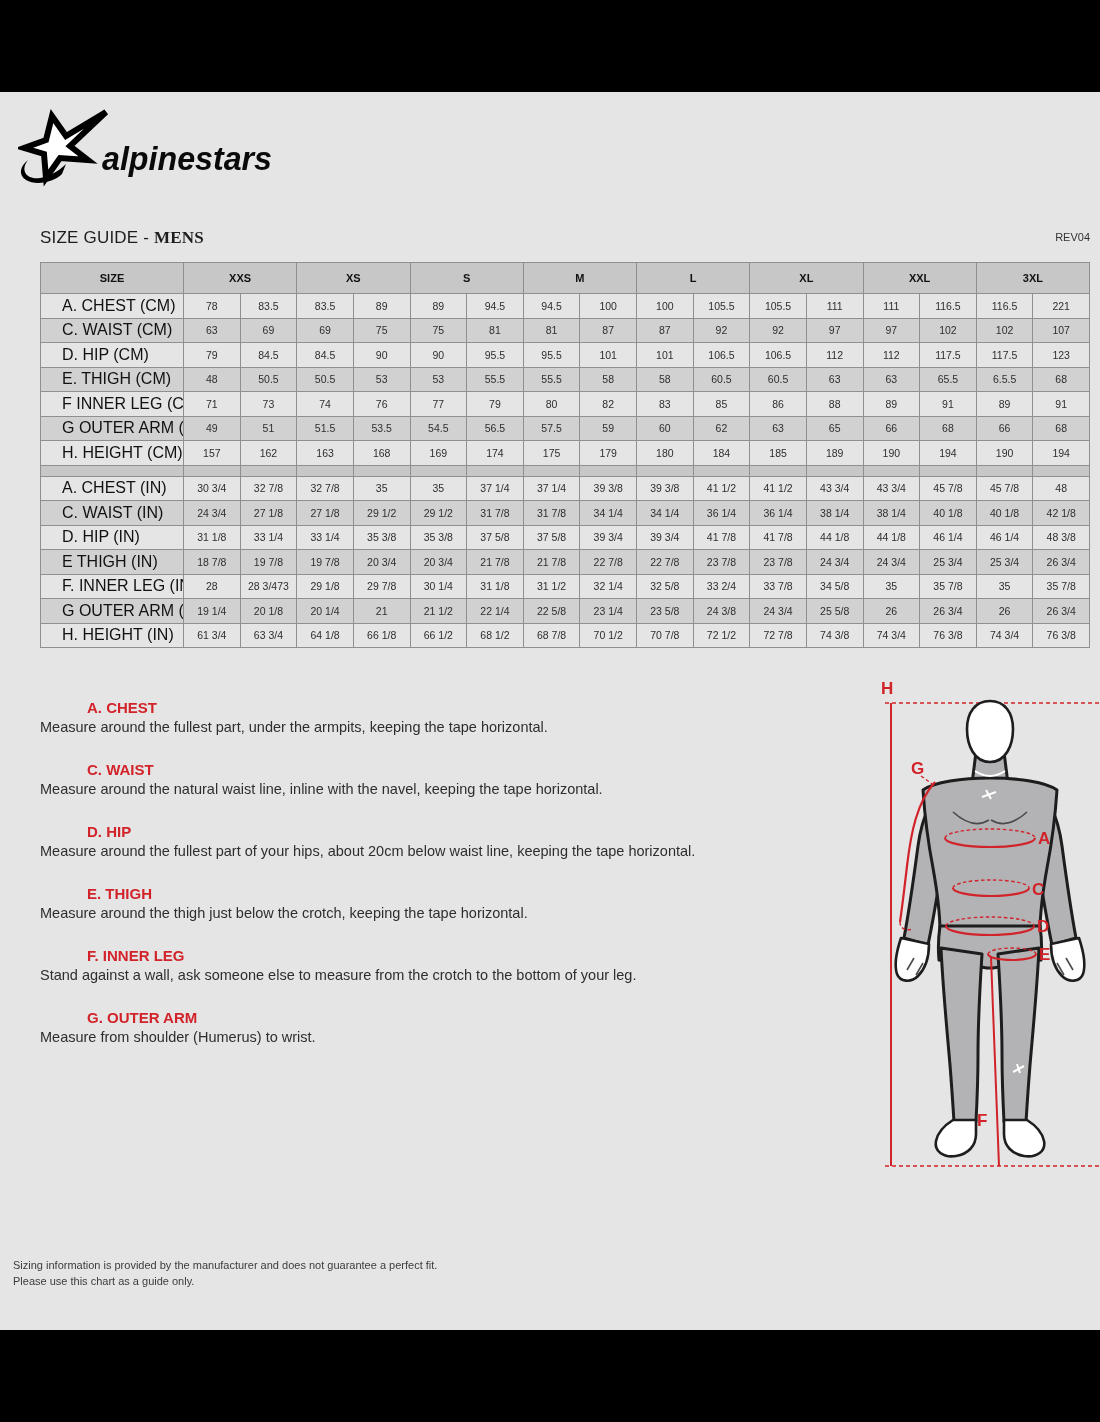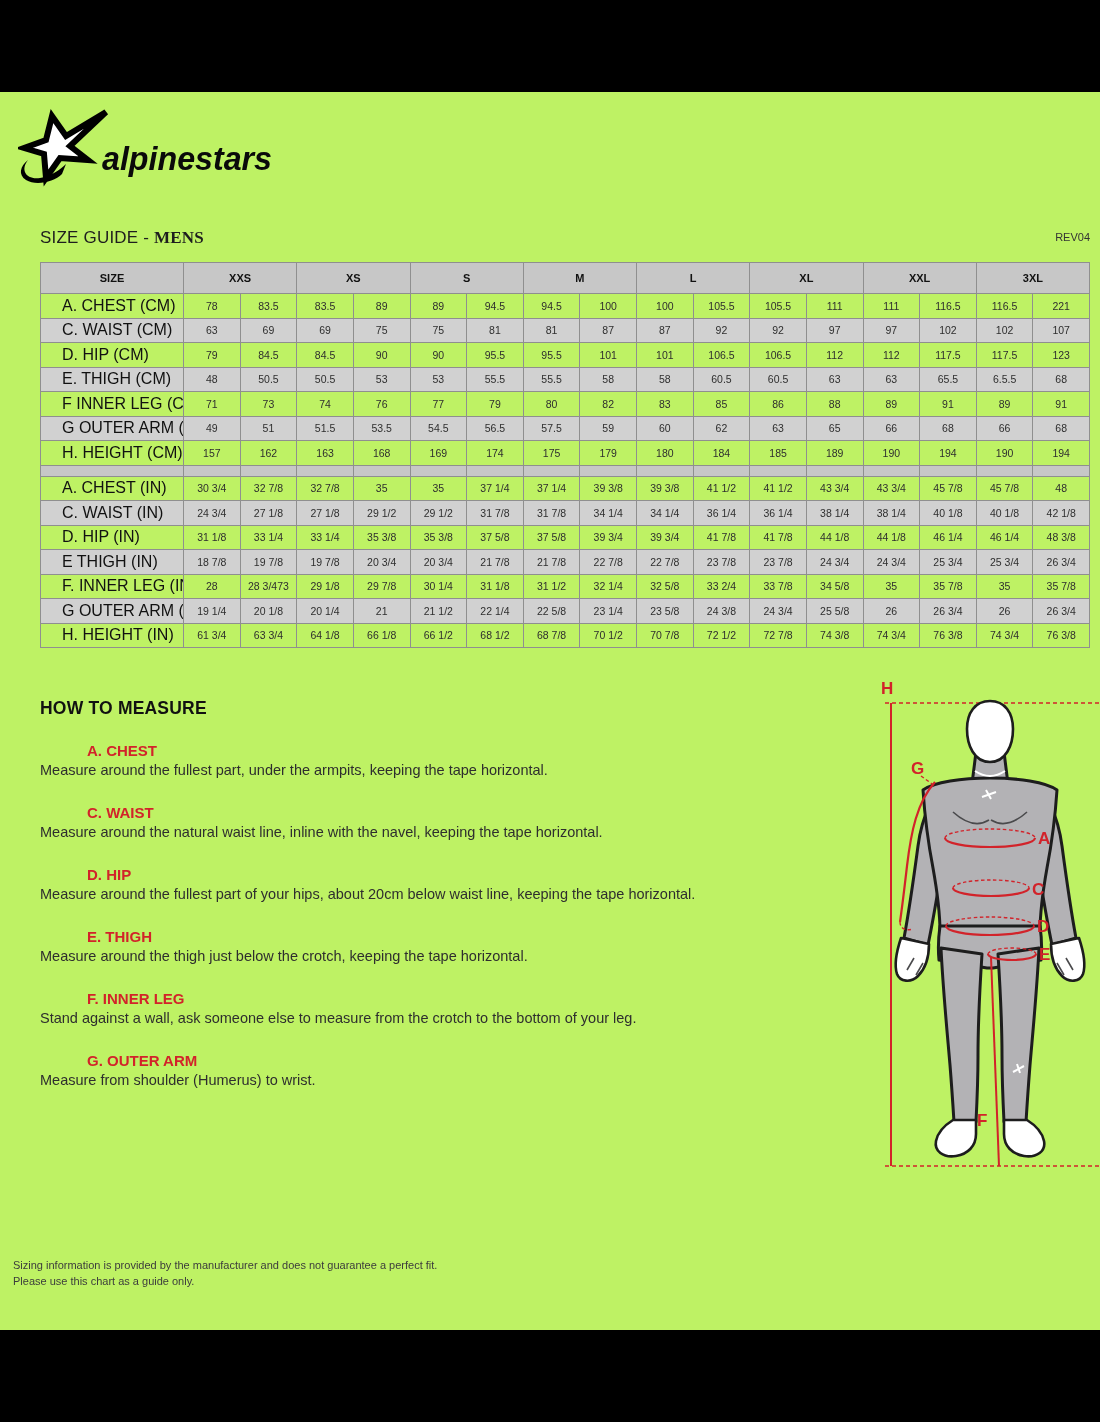--- a/index.html
+++ b/index.html
@@ -1,18 +1,18 @@
 <!DOCTYPE html>
 <html><head>
 <meta charset="utf-8">
 <style>
   html,body { margin:0; padding:0; background:#fff; }
   .page {
     position:relative; width:1100px; height:1422px; margin:0 auto;
-    background:#bef264; overflow:hidden;
+    background:#e5e5e5; overflow:hidden;
     font-family:"Liberation Sans", sans-serif;
   }
   .bar { position:absolute; left:0; width:1100px; height:92px; background:#000; }
   .bar.top { top:0; }
   .bar.bottom { top:1330px; }
 
   .logo { position:absolute; left:18px; top:102px; width:265px; height:92px; }
 
   .title-row { position:absolute; left:40px; top:228px; width:1050px; }
   .page-title { font-size:17px; color:#1e1e1e; letter-spacing:.2px; }
@@ -393,21 +393,20 @@
             <td>74 3/4</td>
             <td>76 3/8</td>
             <td>74 3/4</td>
             <td>76 3/8</td>
           </tr>
         </tbody>
       </table>
   </div>
 
   <div class="measure">
-    <h2>HOW TO MEASURE</h2>
     <div class="m-item">
       <div class="m-head">A. CHEST</div>
       <div class="m-desc">Measure around the fullest part, under the armpits, keeping the tape horizontal.</div>
     </div>
     <div class="m-item">
       <div class="m-head">C. WAIST</div>
       <div class="m-desc">Measure around the natural waist line, inline with the navel, keeping the tape horizontal.</div>
     </div>
     <div class="m-item">
       <div class="m-head">D. HIP</div>

